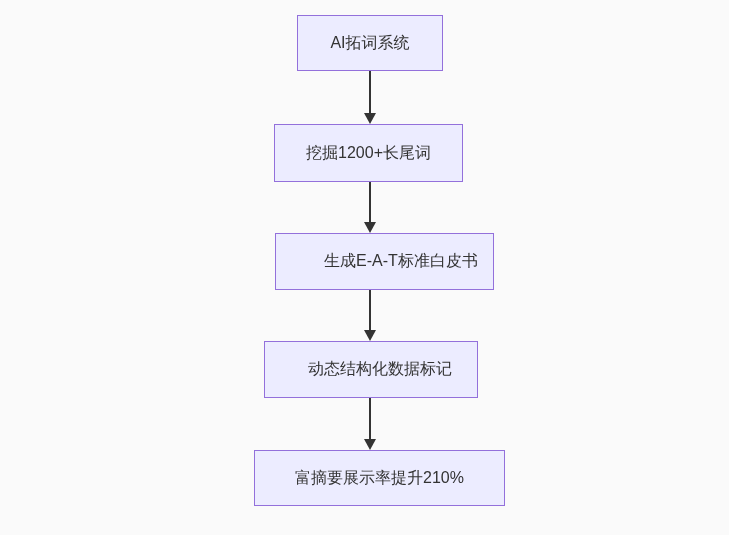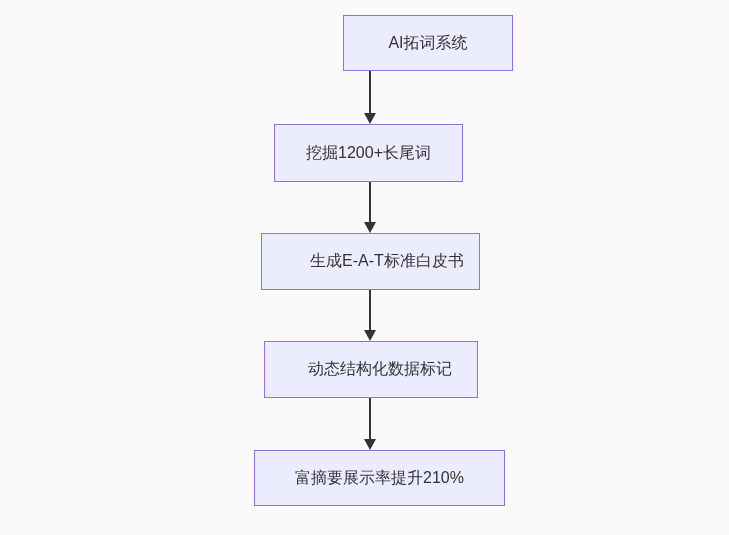--- a/index.html
+++ b/index.html
@@ -19,23 +19,23 @@
     position: absolute;
     box-sizing: border-box;
     border-width: 1px;
     border-style: solid;
     display: flex;
     align-items: center;
     justify-content: center;
     font-size: 16px;
     white-space: nowrap;
   }
-  .node-1 { left: 297px; top: 15px;  width: 170px; height: 56px; margin-left: 46px; }
+  .node-1 { left: 297px; top: 15px;  width: 146px; height: 56px; }
   .node-2 { left: 274px; top: 124px; width: 189px; height: 58px; }
-  .node-3 { left: 261px; top: 233px; width: 219px; height: 57px; padding-left: 33px; }
+  .node-3 { left: 275px; top: 233px; width: 219px; height: 57px; padding-left: 33px; }
   .node-4 { left: 264px; top: 341px; width: 214px; height: 57px; }
   .node-5 { left: 254px; top: 450px; width: 251px; height: 56px; }
   .arrows-layer {
     position: absolute;
     left: 0;
     top: 0;
     pointer-events: none;
   }
 </style>
 </head>

